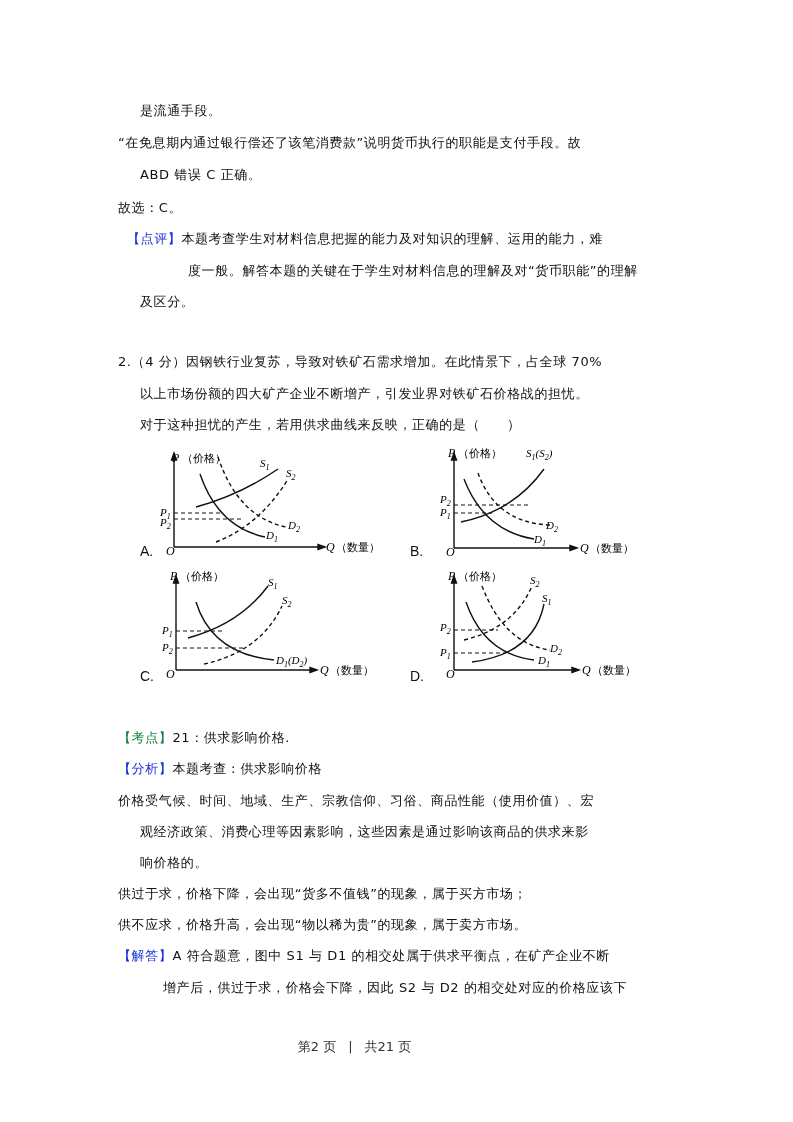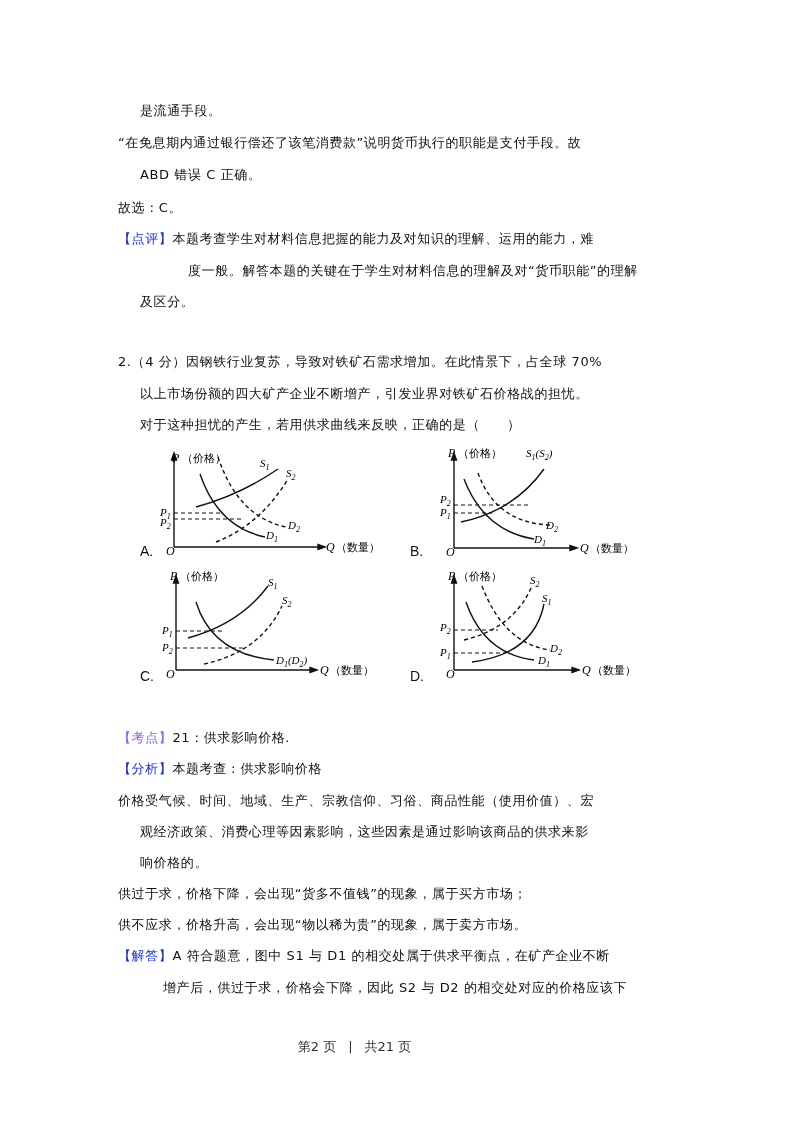--- a/index.html
+++ b/index.html
@@ -16,21 +16,21 @@
   .cjk-t { font-family: "DejaVu Sans", sans-serif; }
 </style>
 </head>
 <body>
 
 <div class="line" style="left:140px;top:101px;">是流通手段。</div>
 <div class="line" style="left:118px;top:133px;">“在免息期内通过银行偿还了该笔消费款”说明货币执行的职能是支付手段。故</div>
 <div class="line" style="left:140px;top:165px;">ABD 错误 C 正确。</div>
 <div class="line" style="left:118px;top:198px;">故选：C。</div>
 <div class="line" style="left:118px;top:229px;">
-  <span class="tag" style="color: rgb(26, 47, 214);">【点评】</span><span>本题考查学生对材料信息把握的能力及对知识的理解、运用的能力，难</span>
+  <span class="tag" style="color: rgb(26, 47, 214); margin-left: 9px;">【点评】</span><span>本题考查学生对材料信息把握的能力及对知识的理解、运用的能力，难</span>
 </div>
 <div class="line" style="left:140px;top:261px;margin-left:48px;">度一般。解答本题的关键在于学生对材料信息的理解及对“货币职能”的理解</div>
 <div class="line" style="left:140px;top:292px;">及区分。</div>
 
 <div class="line" style="left:118px;top:352px;">2.（4 分）因钢铁行业复苏，导致对铁矿石需求增加。在此情景下，占全球 70%</div>
 <div class="line" style="left:140px;top:384px;font-family:Liberation Serif, serif;">以上市场份额的四大矿产企业不断增产，引发业界对铁矿石价格战的担忧。</div>
 <div class="line" style="left:140px;top:415px;">对于这种担忧的产生，若用供求曲线来反映，正确的是（　　）</div>
 
 <div class="opt-label" style="left:140px;top:543px;">A.</div>
 <div class="graph" style="left:160px;top:447px;">
@@ -138,21 +138,21 @@
     <text x="96" y="16" font-size="11" font-style="italic">S<tspan font-size="8" dy="3">2</tspan></text>
     <text x="108" y="34" font-size="11" font-style="italic">S<tspan font-size="8" dy="3">1</tspan></text>
     <text x="104" y="96" font-size="11" font-style="italic">D<tspan font-size="8" dy="3">1</tspan></text>
     <text x="116" y="84" font-size="11" font-style="italic">D<tspan font-size="8" dy="3">2</tspan></text>
     <text x="6" y="63" font-size="11" font-style="italic">P<tspan font-size="8" dy="3">2</tspan></text>
     <text x="6" y="88" font-size="11" font-style="italic">P<tspan font-size="8" dy="3">1</tspan></text>
   </svg>
 </div>
 
 <div class="line" style="left:118px;top:728px;">
-  <span class="tag" style="color: #8b5cf6;">【考点】</span><span>21：供求影响价格.</span>
+  <span class="tag" style="color: #15803d;">【考点】</span><span>21：供求影响价格.</span>
 </div>
 <div class="line" style="left:118px;top:759px;">
   <span class="tag" style="color: rgb(26, 47, 214);">【分析】</span><span>本题考查：供求影响价格</span>
 </div>
 <div class="line" style="left:118px;top:791px;">价格受气候、时间、地域、生产、宗教信仰、习俗、商品性能（使用价值）、宏</div>
 <div class="line" style="left:140px;top:822px;">观经济政策、消费心理等因素影响，这些因素是通过影响该商品的供求来影</div>
 <div class="line" style="left:140px;top:853px;">响价格的。</div>
 <div class="line" style="left:118px;top:884px;">供过于求，价格下降，会出现“货多不值钱”的现象，属于买方市场；</div>
 <div class="line" style="left:118px;top:915px;">供不应求，价格升高，会出现“物以稀为贵”的现象，属于卖方市场。</div>
 <div class="line" style="left:118px;top:946px;">

